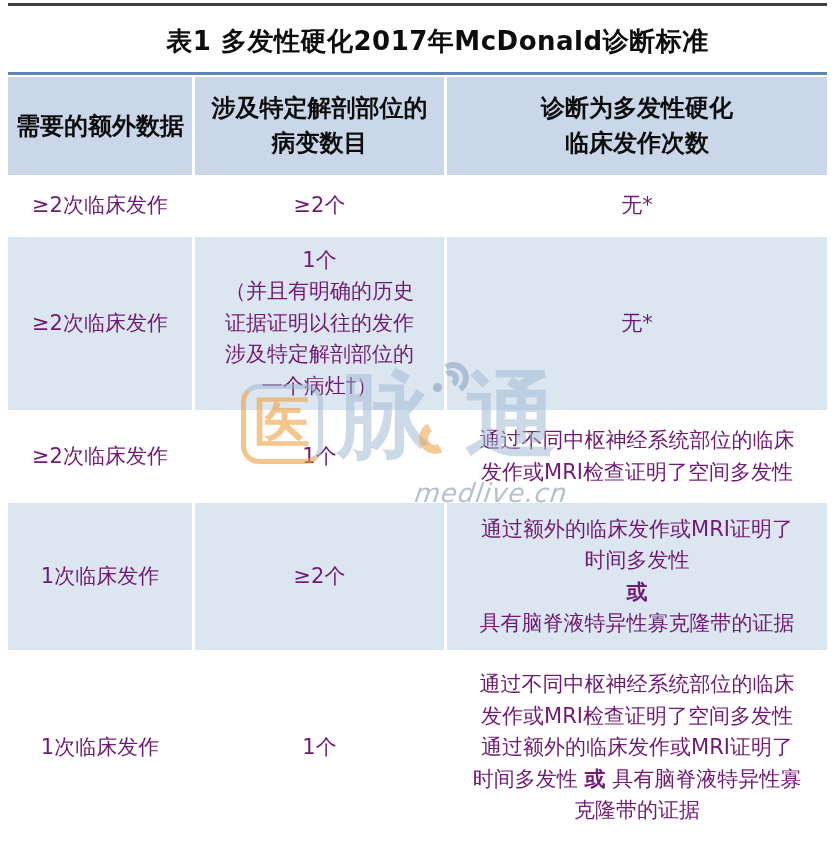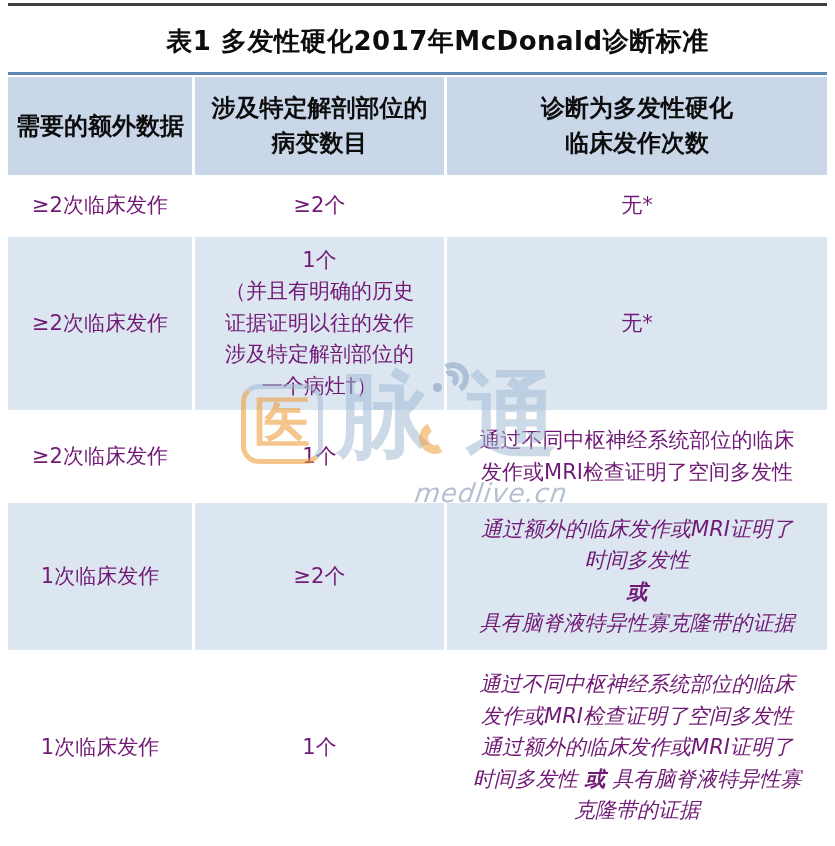--- a/index.html
+++ b/index.html
@@ -33,21 +33,21 @@
     text-align:center; font-size:21px; line-height:1.5; color:#701a75;
     padding:4px 8px;
   }
   .cell.head { font-weight:bold; font-size:24px; color:#0d0d0d; line-height:1.45; }
   .cell.bg-head { background:#c9d7e9; }
   .cell.bg-stripe { background:#dce6f1; }
   .cell.bg-white { background:#ffffff; }
   .cell.sep { border-right:3px solid #ffffff; }
   .pl { white-space:pre-line; }
   .conj { font-weight:bold; white-space:pre-line; }
-  .stack { width:100%;font-style:italic; }
+  .stack { width:100%; }
 
   
   .watermark {
     position:absolute; left:233px; top:366px; width:345px; height:150px;
     pointer-events:none; z-index:5;
   }
   .wm-box {
     position:absolute; left:8px; top:18px; width:82px; height:80px;
     border:5px solid rgba(163,185,211,0.55);
     border-left-color:rgba(238,159,62,0.6);

